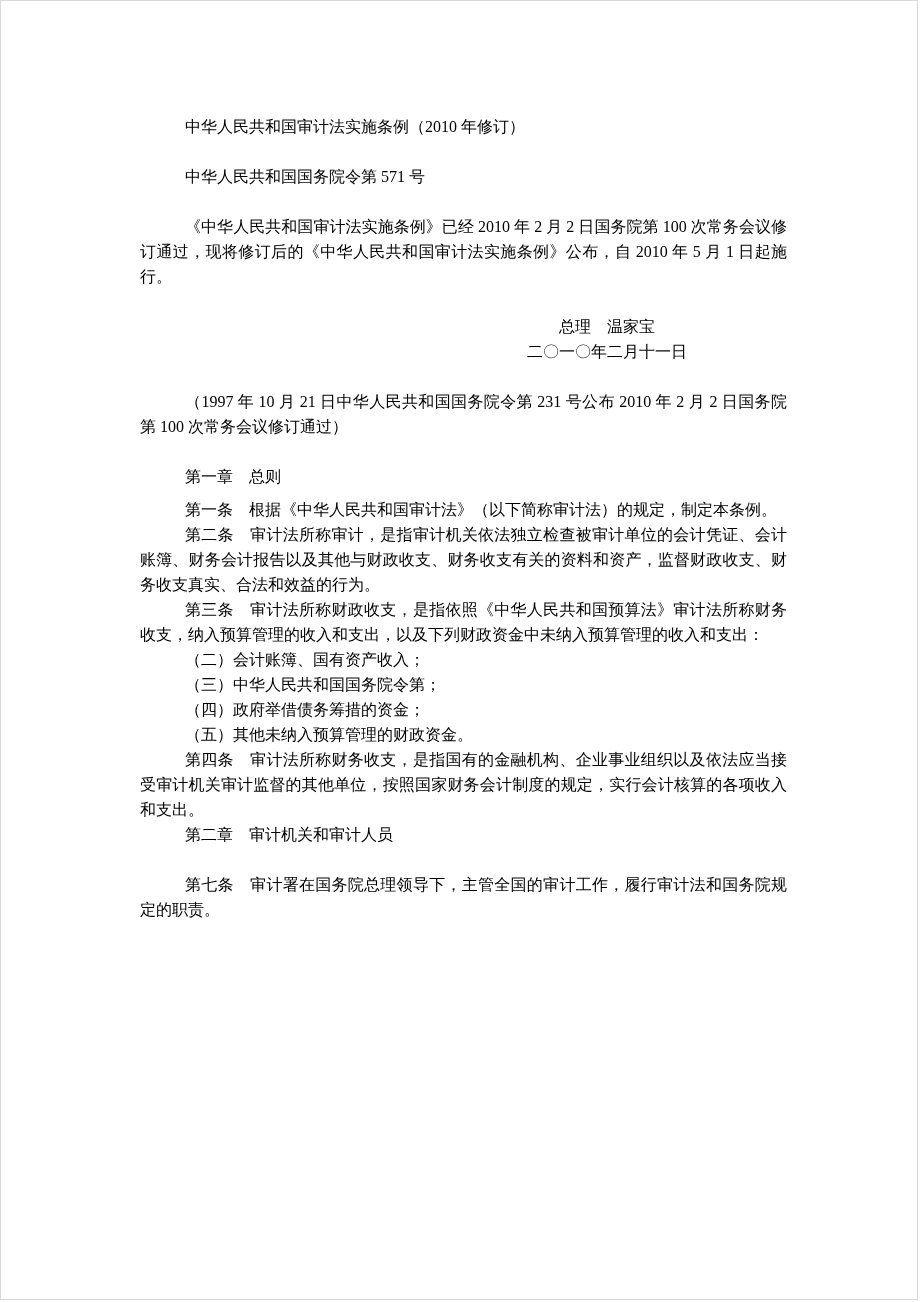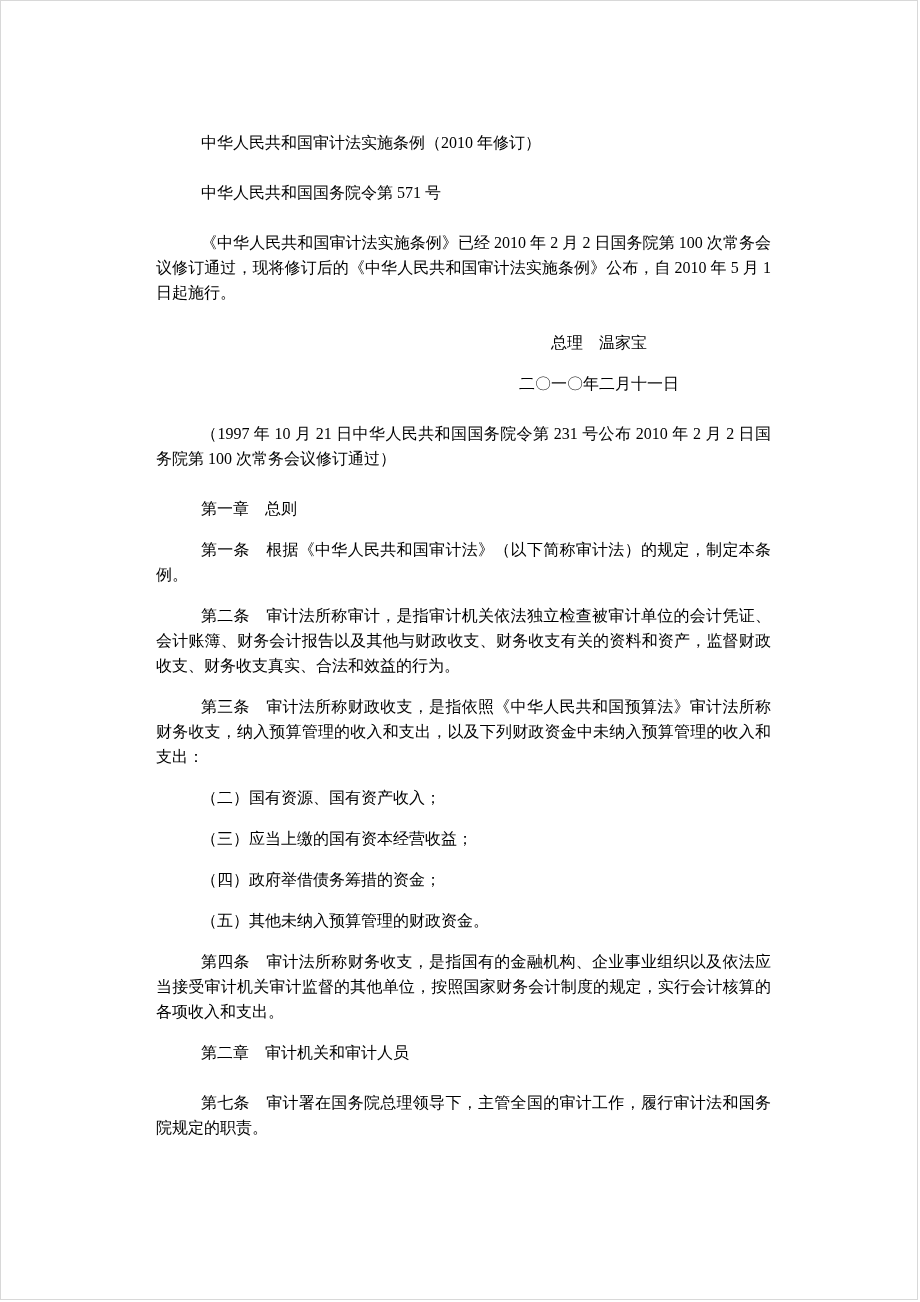--- a/index.html
+++ b/index.html
@@ -15,21 +15,21 @@
     box-sizing: border-box;
     border: 1px solid #d8d8d8;
     background: #ffffff;
     overflow: hidden;
     padding: 113px 130px 0 139px;
     color: #000000;
     font-size: 16px;
     line-height: 25px;
   }
   .para {
-    margin: 16px;
+    margin: 0;
     text-align: justify;
     text-indent: 45px;
     word-break: break-all;
   }
   .sig {
     text-indent: 0;
     text-align: center;
     margin-left: 287px;
   }
   .gap    { margin-bottom: 25px; }
@@ -42,20 +42,20 @@
   <p class="para gap">中华人民共和国审计法实施条例（2010 年修订）</p>
   <p class="para gap">中华人民共和国国务院令第 571 号</p>
   <p class="para gap">《中华人民共和国审计法实施条例》已经 2010 年 2 月 2 日国务院第 100 次常务会议修订通过，现将修订后的《中华人民共和国审计法实施条例》公布，自 2010 年 5 月 1 日起施行。</p>
   <p class="para sig">总理　温家宝</p>
   <p class="para sig gap">二〇一〇年二月十一日</p>
   <p class="para gap">（1997 年 10 月 21 日中华人民共和国国务院令第 231 号公布 2010 年 2 月 2 日国务院第 100 次常务会议修订通过）</p>
   <p class="para gap-sm">第一章　总则</p>
   <p class="para">第一条　根据《中华人民共和国审计法》（以下简称审计法）的规定，制定本条例。</p>
   <p class="para">第二条　审计法所称审计，是指审计机关依法独立检查被审计单位的会计凭证、会计账簿、财务会计报告以及其他与财政收支、财务收支有关的资料和资产，监督财政收支、财务收支真实、合法和效益的行为。</p>
   <p class="para">第三条　审计法所称财政收支，是指依照《中华人民共和国预算法》审计法所称财务收支，纳入预算管理的收入和支出，以及下列财政资金中未纳入预算管理的收入和支出：</p>
-  <p class="para">（二）国有资源、国有资产收入；</p>
-  <p class="para">（三）应当上缴的国有资本经营收益；</p>
+  <p class="para">（二）会计账簿、国有资产收入；</p>
+  <p class="para">（三）中华人民共和国国务院令第；</p>
   <p class="para">（四）政府举借债务筹措的资金；</p>
   <p class="para">（五）其他未纳入预算管理的财政资金。</p>
   <p class="para">第四条　审计法所称财务收支，是指国有的金融机构、企业事业组织以及依法应当接受审计机关审计监督的其他单位，按照国家财务会计制度的规定，实行会计核算的各项收入和支出。</p>
   <p class="para gap">第二章　审计机关和审计人员</p>
   <p class="para">第七条　审计署在国务院总理领导下，主管全国的审计工作，履行审计法和国务院规定的职责。</p>
 </div>
 
 </body></html>

